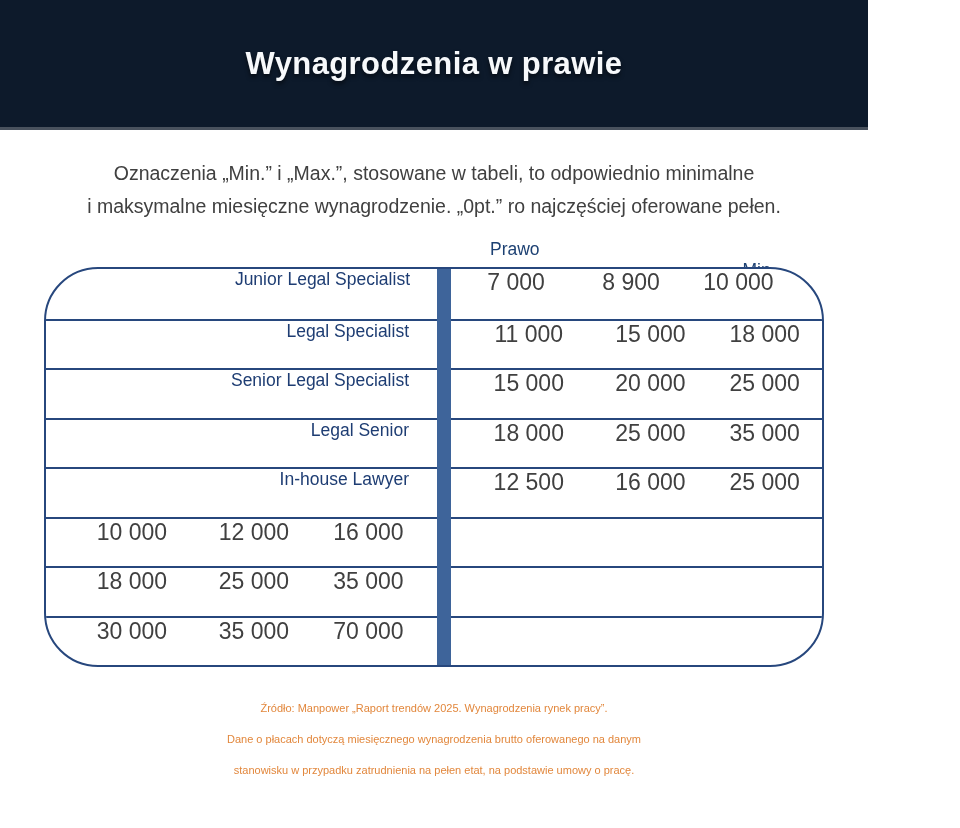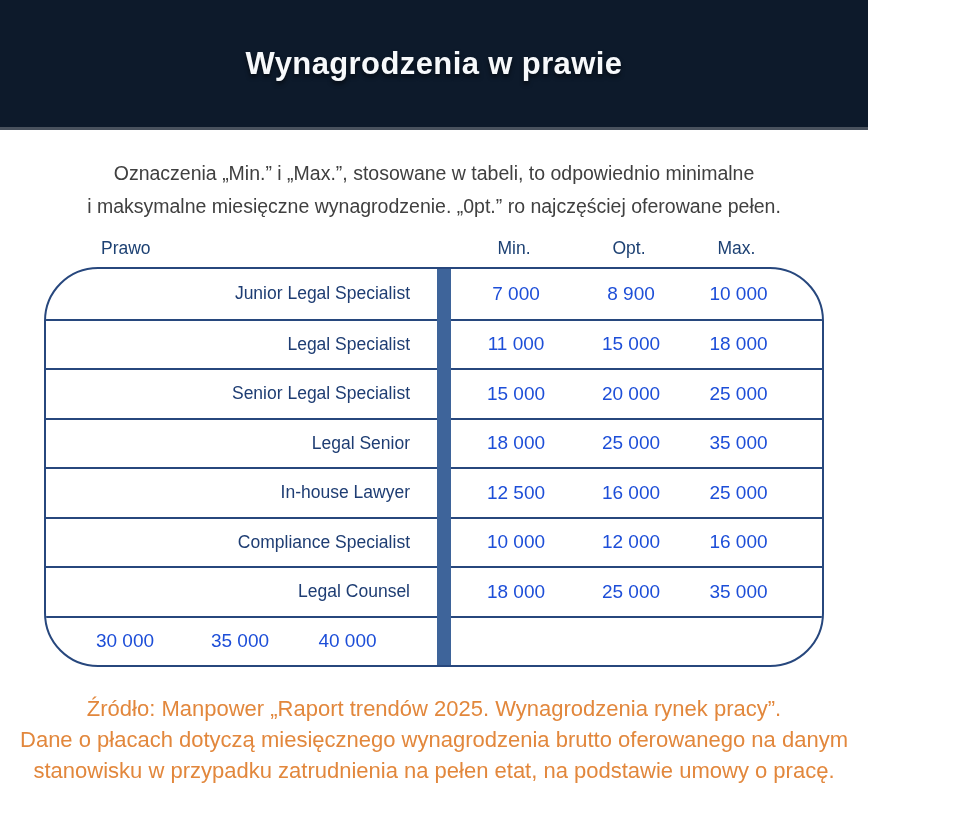--- a/index.html
+++ b/index.html
@@ -31,54 +31,54 @@
     text-align:center;
     font-size:19.5px;
     line-height:33px;
     color:#404040;
   }
   
   .table-wrap { width:780px; margin:16px auto 0; }
   .labels-row {
     display:flex; align-items:flex-end;
     height:28px; padding-bottom:8px;
-    color:#1d4173; font-size:17.5px;
+    color:#1d4173; font-size:17.5px;flex-direction:column;
   }
   .title-cell { width:391px; }
   .labels-row .title-cell { padding-left:57px; text-align:left; }
   .bar-spacer { width:14px; }
   .num-cell { text-align:center; }
   .col-min { width:130px; }
   .col-opt { width:100px; }
   .col-max { width:115px; }
   .rounded-table {
     position:relative;
     height:400px;
     border:2px solid #27477d;
     border-radius:54px;
     overflow:hidden;
     background:#ffffff;
   }
   .vbar {
     position:absolute; left:391px; top:0; bottom:0; width:14px;
     background:#3e649a; z-index:2;
   }
-  .row { height:49.5px; display:flex; align-items:center; }
-  .row + .row { border-top:2px solid #27477d; }
+  .row { height:49.5px; display:flex; }
+  .row + .row { border-top:2px solid #27477d;gap:7px; }
   .row .title-cell {
     text-align:right; padding-right:27px;
     font-size:17.5px; color:#1e3d73;
   }
-  .row .num-cell { font-size:19px; color:#1d4ed8; }
+  .row .num-cell { font-size:23px; color:#404040; }
   
   .footer {
     margin-top:26px;
     text-align:center;
     color:#e2873c;
-    font-size:22px;
+    font-size:11px;
     line-height:31px;
   }
 </style>
 </head>
 <body>
 
 <div class="page">
 
   <header class="band">
     <h1>Wynagrodzenia w prawie</h1>
@@ -136,40 +136,38 @@
 
       <div class="row">
         <div class="title-cell">In-house Lawyer</div>
         <div class="bar-spacer"></div>
         <div class="num-cell col-min">12 500</div>
         <div class="num-cell col-opt">16 000</div>
         <div class="num-cell col-max">25 000</div>
       </div>
 
       <div class="row">
-        <div class="title-cell">Compliance Specialist</div>
         <div class="bar-spacer"></div>
         <div class="num-cell col-min">10 000</div>
         <div class="num-cell col-opt">12 000</div>
         <div class="num-cell col-max">16 000</div>
       </div>
 
       <div class="row">
-        <div class="title-cell">Legal Counsel</div>
         <div class="bar-spacer"></div>
         <div class="num-cell col-min">18 000</div>
         <div class="num-cell col-opt">25 000</div>
         <div class="num-cell col-max">35 000</div>
       </div>
 
       <div class="row">
         <div class="bar-spacer"></div>
         <div class="num-cell col-min">30 000</div>
         <div class="num-cell col-opt">35 000</div>
-        <div class="num-cell col-max">40 000</div>
+        <div class="num-cell col-max">70 000</div>
       </div>
 
     </div>
   </div>
 
   <p class="footer">
     <span>Źródło: Manpower „Raport trendów 2025. Wynagrodzenia  rynek pracy”.</span><br>
     <span>Dane o płacach dotyczą miesięcznego wynagrodzenia brutto oferowanego na danym</span><br>
     <span>stanowisku w przypadku zatrudnienia na pełen etat, na podstawie umowy o pracę.</span>
   </p>

